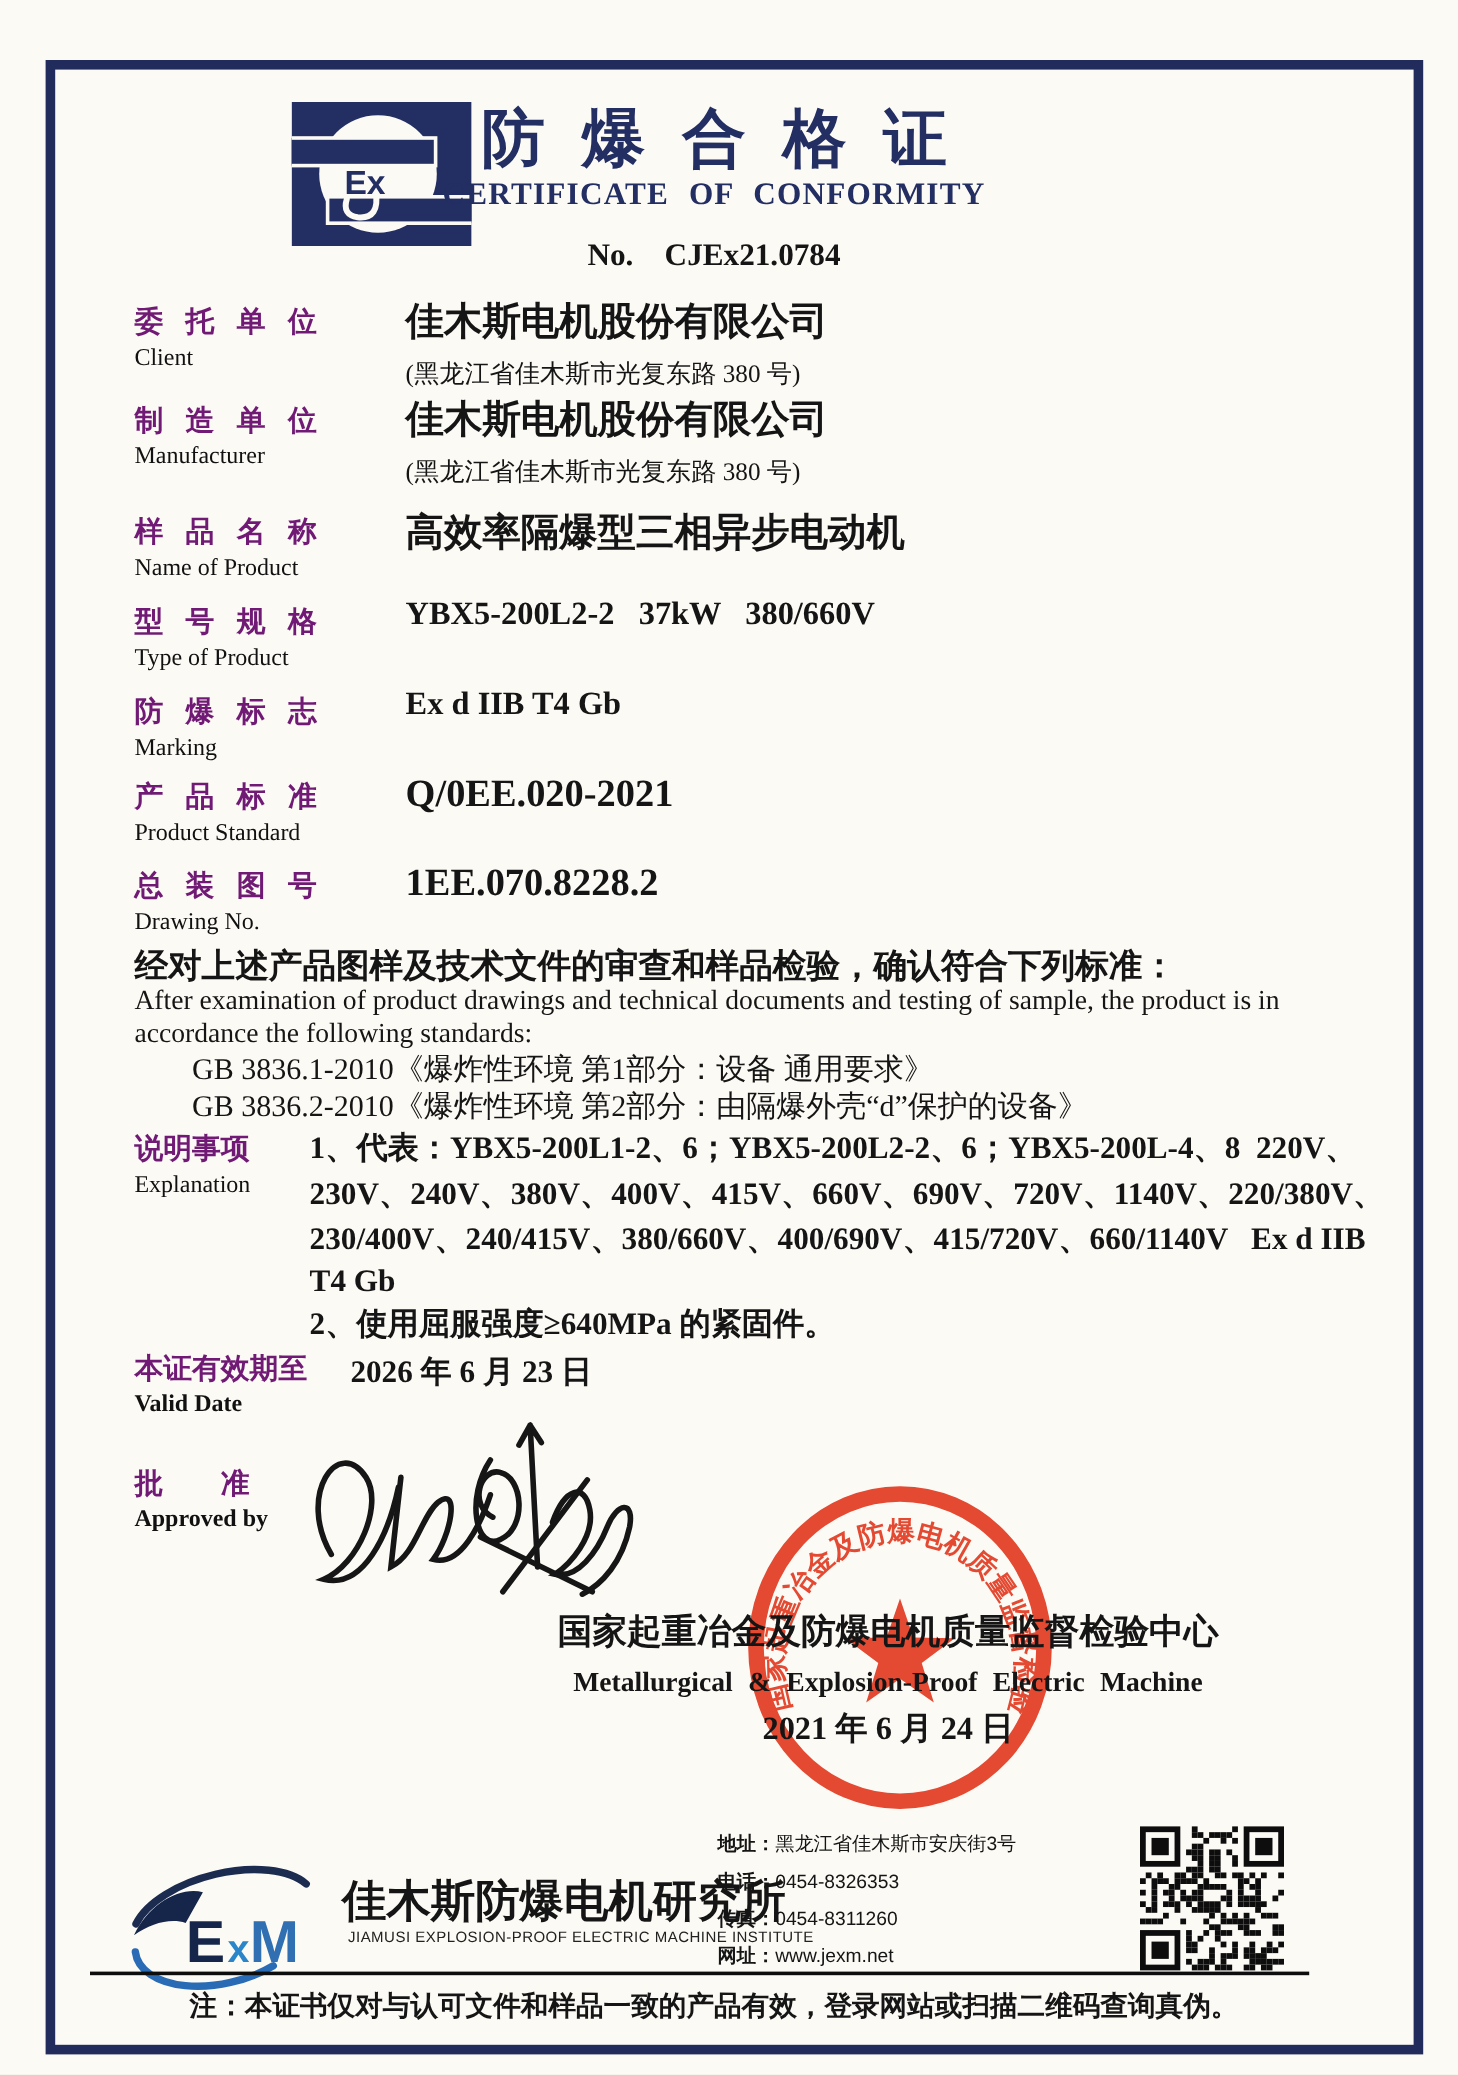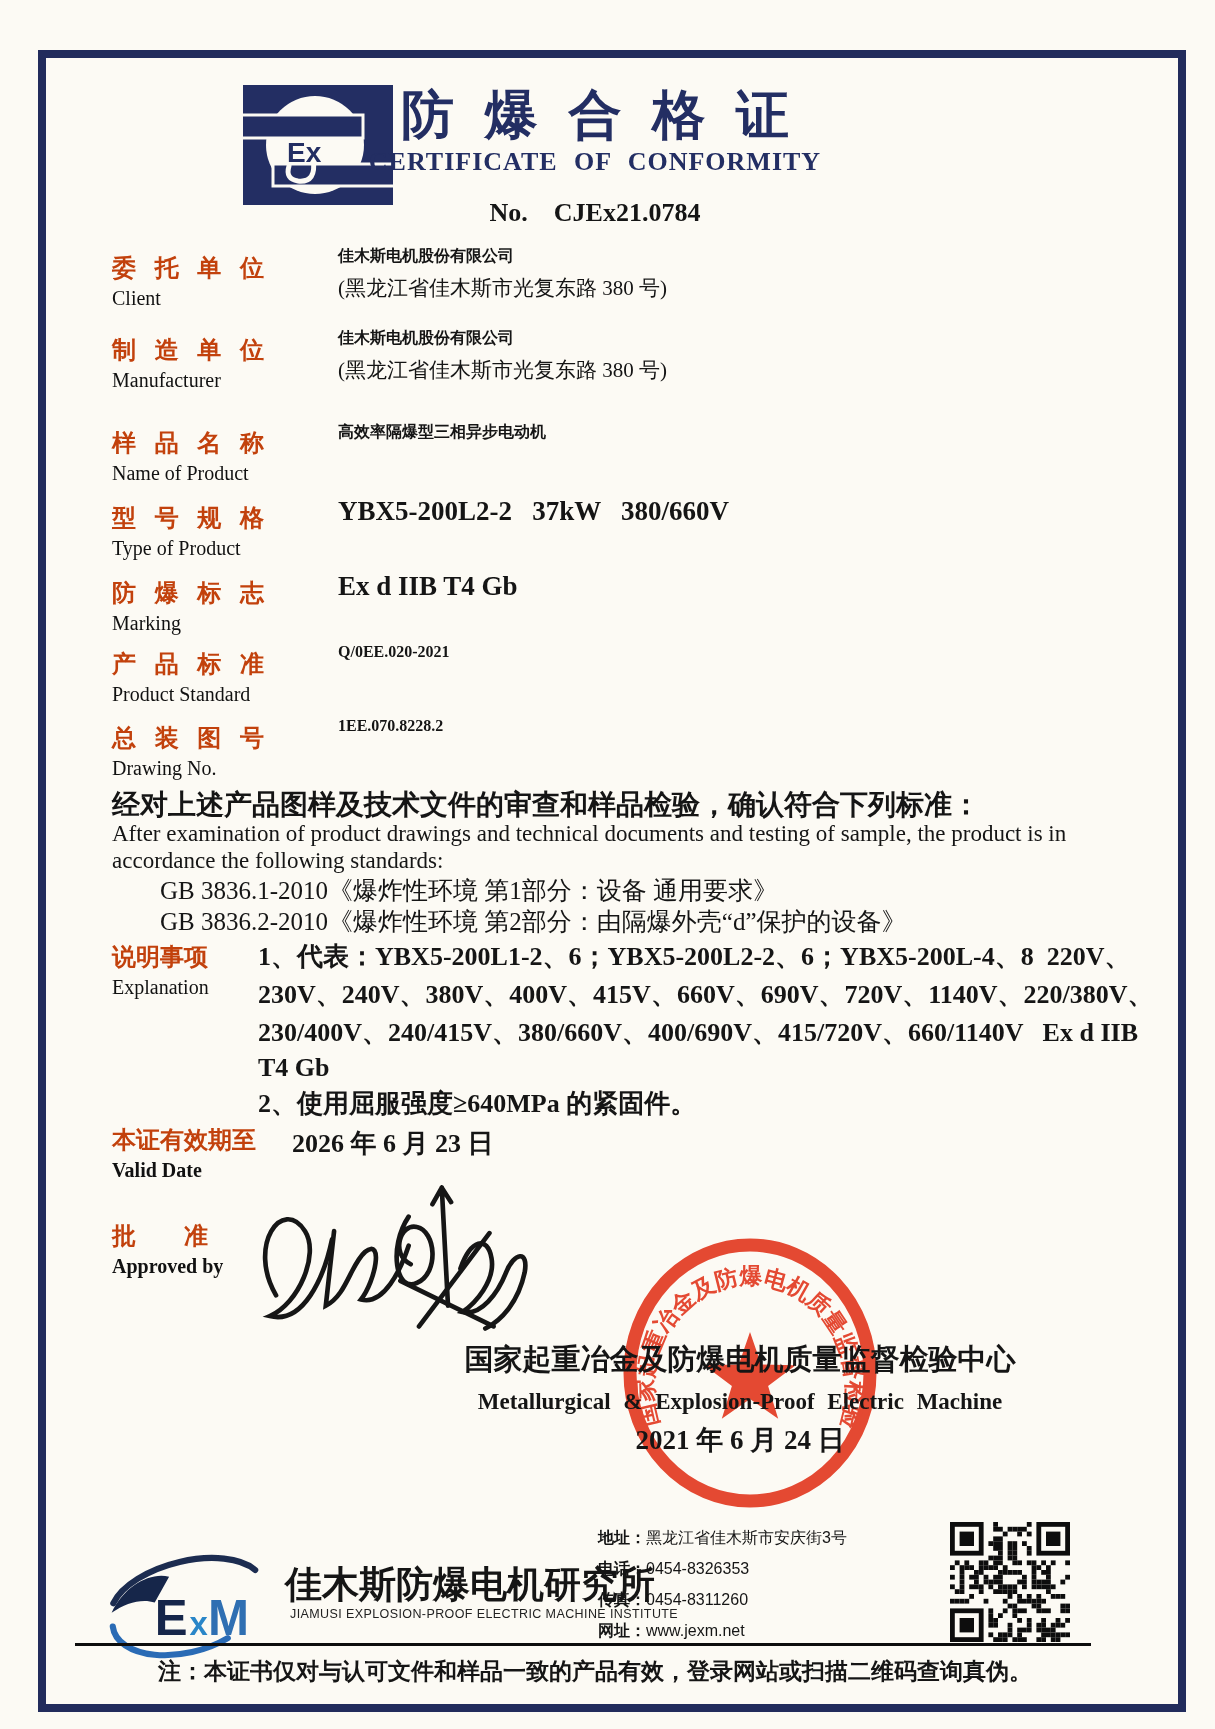--- a/index.html
+++ b/index.html
@@ -11,24 +11,24 @@
   
   .title-cn{left:330px;top:80px;width:530px;text-align:center;font-size:53px;font-weight:bold;
             color:#232e63;letter-spacing:0.58em;text-indent:0.58em;
             font-family:"Liberation Sans","DejaVu Sans",sans-serif;white-space:nowrap;}
   .title-en{left:330px;top:147px;width:530px;text-align:center;font-size:26px;font-weight:bold;
             color:#232e63;word-spacing:9px;letter-spacing:1px;white-space:nowrap;}
   .no-line{left:330px;top:198px;width:530px;text-align:center;font-size:26px;font-weight:bold;white-space:nowrap;}
   .no-line .num{margin-left:26px;}
   
   .lab-cn{font-family:"Liberation Sans","DejaVu Sans",sans-serif;font-weight:bold;font-size:24px;
-          width:152px;text-align:justify;text-align-last:justify;white-space:normal;color:#c2410c;}
+          width:152px;text-align:justify;text-align-last:justify;white-space:normal;color:#701a75;}
   .lab-cn.plain{text-align:left;text-align-last:auto;width:auto;}
   .lab-en{font-size:20px;color:#111;margin-top:3px;}
-  .val{font-size:16px;font-weight:bold;white-space:pre;}
+  .val{font-size:32px;font-weight:bold;white-space:pre;}
   .val-sub{font-size:21px;margin-top:7px;white-space:pre;}
   
   .stmt-cn{left:112px;top:786px;font-family:"Liberation Sans","DejaVu Sans",sans-serif;
            font-weight:bold;font-size:28px;white-space:nowrap;}
   .stmt-en{left:112px;top:820px;width:1000px;font-size:23px;line-height:27px;}
   .std{left:160px;font-size:25px;white-space:nowrap;}
   
   .exp-line{left:258px;font-size:26px;font-weight:bold;white-space:pre;}
   
   .sig{left:245px;top:1172px;}

